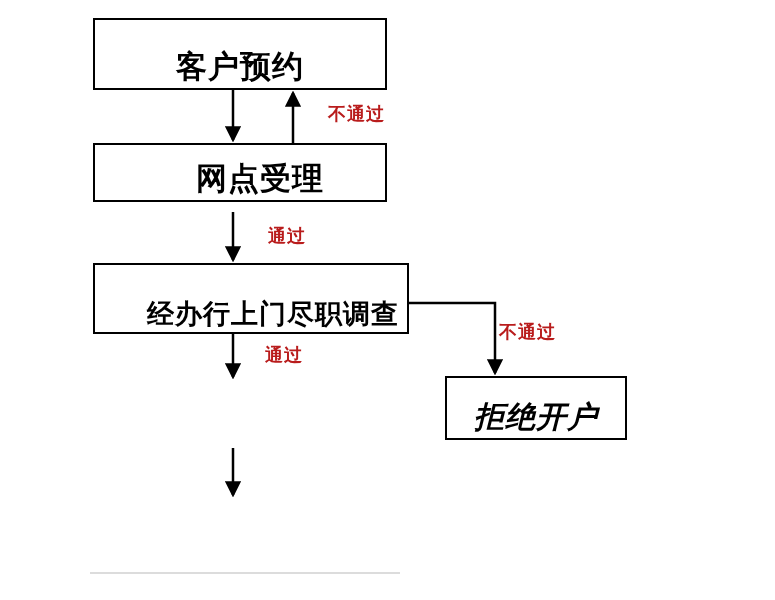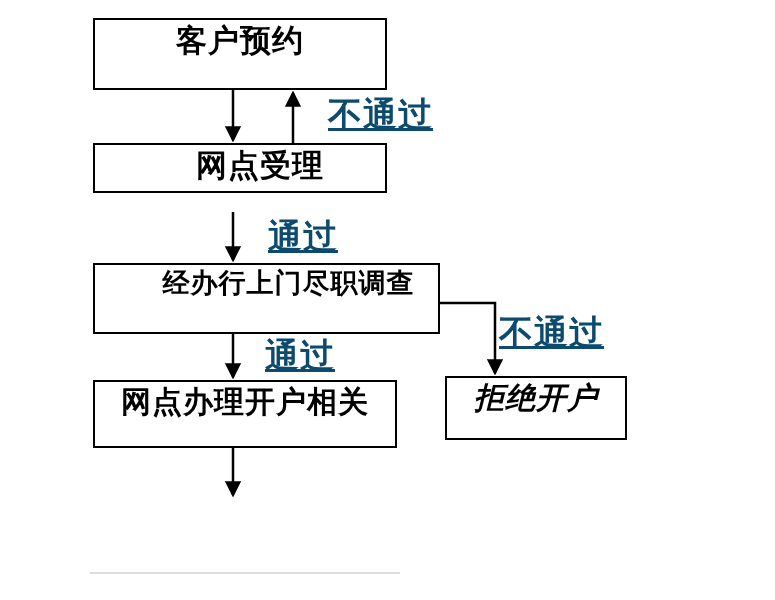--- a/index.html
+++ b/index.html
@@ -21,42 +21,41 @@
     top: 0;
     width: 775px;
     height: 600px;
   }
   .node {
     position: absolute;
     box-sizing: border-box;
     border: 2px solid #000000;
     background: #ffffff;
     display: flex;
-    align-items: flex-start;
+    align-items: flex-end;
     justify-content: center;
     color: #000000;
     font-weight: bold;
     white-space: nowrap;
     letter-spacing: 1px;
   }
   .node-1 { left: 93px;  top: 18px;  width: 294px; height: 72px; font-size: 31px; }
-  .node-2 { left: 93px;  top: 143px; width: 294px; height: 50px; font-size: 31px; padding-left: 40px; }
-  .node-3 { left: 93px;  top: 263px; width: 347px; height: 71px; font-size: 27px; padding-left: 44px; }
+  .node-2 { left: 93px;  top: 143px; width: 294px; height: 59px; font-size: 31px; padding-left: 40px; }
+  .node-3 { left: 93px;  top: 263px; width: 316px; height: 71px; font-size: 27px; padding-left: 44px; }
   .node-4 { left: 93px;  top: 380px; width: 304px; height: 68px; font-size: 30px; }
   .node-5 { left: 93px;  top: 498px; width: 305px; height: 64px; font-size: 30px; }
   .node-6 { left: 445px; top: 376px; width: 182px; height: 64px; font-size: 30px; font-style: italic; }
   .edge-label {
     position: absolute;
-    color: #0c4a6e;
+    color: #b91c1c;
     font-weight: bold;
-    font-size: 34px;
+    font-size: 18px;
     line-height: 28px;
     white-space: nowrap;
     letter-spacing: 1px;
-    text-decoration: underline;
   }
   .label-fail-top   { left: 328px; top: 100px; }
   .label-pass-1     { left: 268px; top: 222px; }
   .label-pass-2     { left: 265px; top: 341px; }
   .label-fail-right { left: 499px; top: 318px; }
   .scan-artifact-line {
     position: absolute;
     left: 90px;
     top: 572px;
     width: 310px;
@@ -88,23 +87,20 @@
   </div>
 
   <div class="node node-2">
     <span>网点受理</span>
   </div>
 
   <div class="node node-3">
     <span>经办行上门尽职调查</span>
   </div>
 
-  <div class="node node-4">
-    <span>网点办理开户相关</span>
-  </div>
 
 
   <div class="node node-6">
     <span>拒绝开户</span>
   </div>
 
   <span class="edge-label label-fail-top">不通过</span>
 
   <span class="edge-label label-pass-1">通过</span>
 

